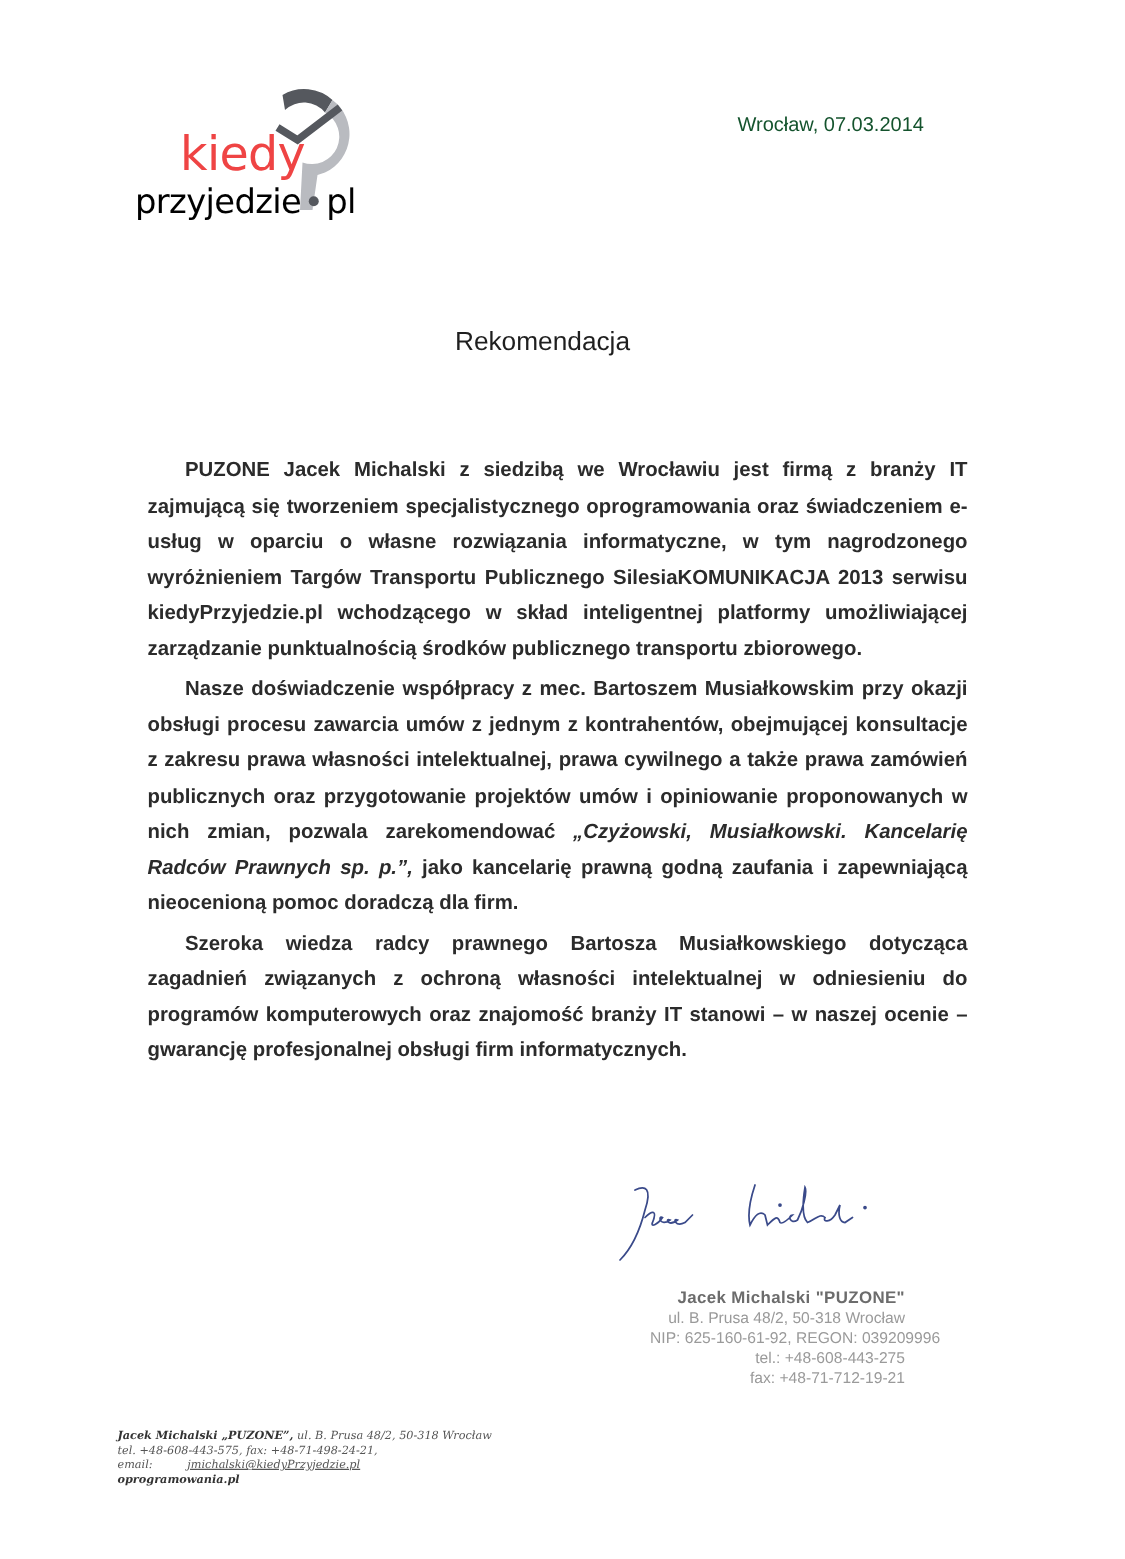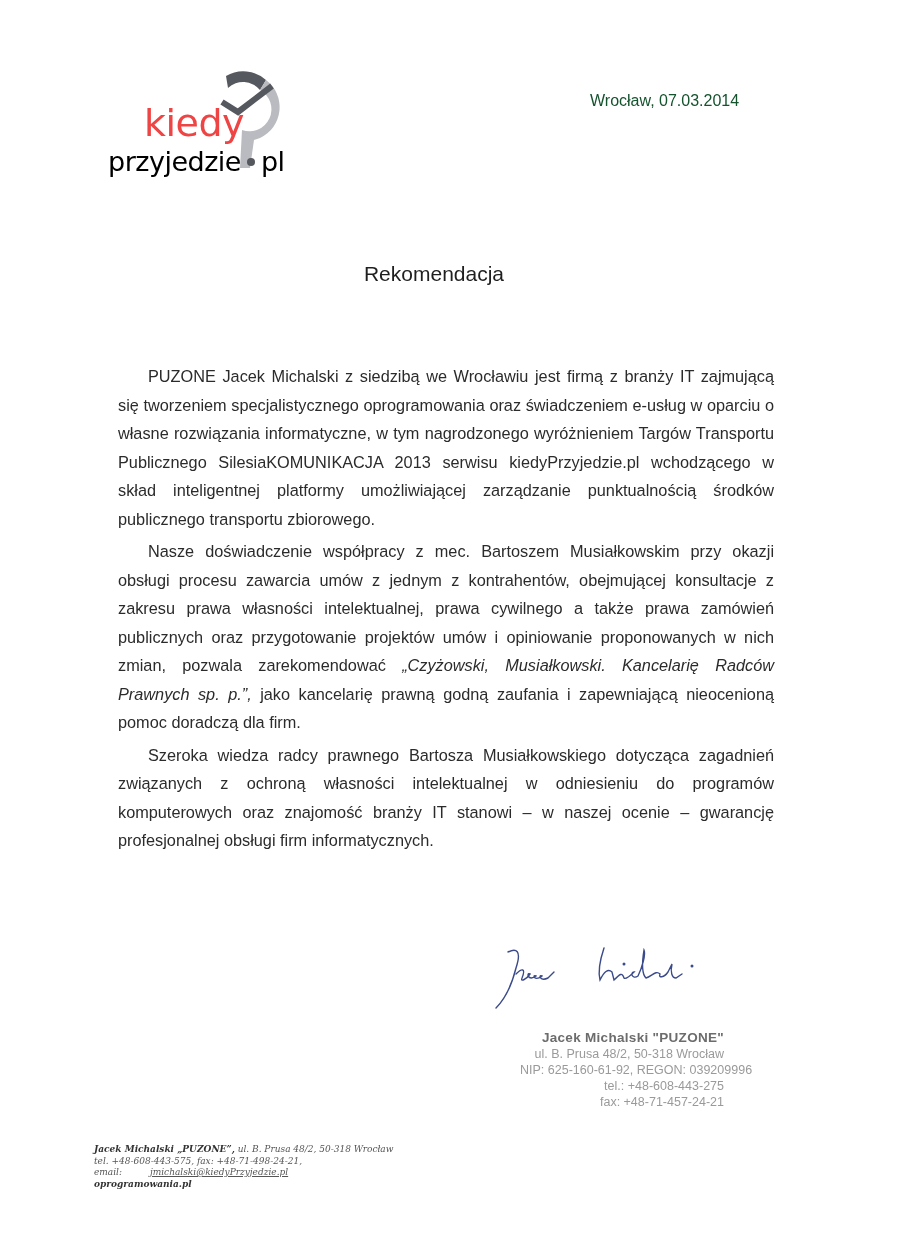--- a/index.html
+++ b/index.html
@@ -11,21 +11,21 @@
   .logo .word2 { position: absolute; left: 0px; top: 80px; font-family: "DejaVu Sans", sans-serif;
                  font-size: 27px; color: #000000; letter-spacing: -0.5px; line-height: 1; }
   .logo .dot { display: inline-block; width: 8px; height: 8px; border-radius: 50%; background: #55585e;
                margin: 0 6px 3px 6px; vertical-align: middle; }
   .logo svg { position: absolute; left: 112px; top: 0px; }
   .date { position: absolute; left: 590px; top: 92px; font-size: 16px; color: #14532d; }
   .title { position: absolute; left: 0; width: 868px; top: 262px; text-align: center;
            font-size: 21px; font-weight: normal; color: #1f1f1f; }
   .body { position: absolute; left: 118px; width: 656px; top: 362px; font-size: 16.3px;
           line-height: 28.5px; color: #2b2b2b; text-align: justify; }
-  .body p { margin: 0 0 4px 0; text-indent: 30px; }
+  .body p { margin: 0 0 4px 0; text-indent: 30px; font-weight: bold; }
   .body i { font-style: italic; }
   .signature { position: absolute; left: 486px; top: 938px; }
   .stamp { position: absolute; left: 520px; top: 1030px; width: 204px; text-align: right;
            font-size: 12.5px; line-height: 16px; color: #9a9a9a; }
   .stamp .name { color: #6c6c6c; font-size: 13.5px; font-weight: bold; letter-spacing: 0.3px; text-align: right; }
   .stamp .line { white-space: nowrap; }
   .footer { position: absolute; left: 94px; top: 1144px; font-family: "DejaVu Serif", serif;
             font-size: 9px; line-height: 11.5px; color: #555; font-style: italic; }
   .footer b { color: #333; }
   .footer a { color: #555; text-decoration: underline; margin-left: 25px; }
@@ -63,21 +63,21 @@
       <circle cx="206" cy="28" r="0.8"></circle>
     </g>
   </svg>
 </div>
 
 <div class="stamp">
   <div class="name line">Jacek Michalski "PUZONE"</div>
   <div class="line">ul. B. Prusa 48/2, 50-318 Wrocław</div>
   <div class="line">NIP: 625-160-61-92, REGON: 039209996</div>
   <div class="line">tel.: +48-608-443-275</div>
-  <div class="line">fax: +48-71-457-24-21</div>
+  <div class="line">fax: +48-71-712-19-21</div>
 </div>
 
 <div class="footer">
   <div><b>Jacek Michalski „PUZONE”,</b><span> ul. B. Prusa 48/2, 50-318 Wrocław</span></div>
   <div>tel. +48-608-443-575, fax: +48-71-498-24-21,</div>
   <div><span>email: </span><a>jmichalski@kiedyPrzyjedzie.pl</a></div>
   <div><b>oprogramowania.pl</b></div>
 </div>
 
 </body></html>

